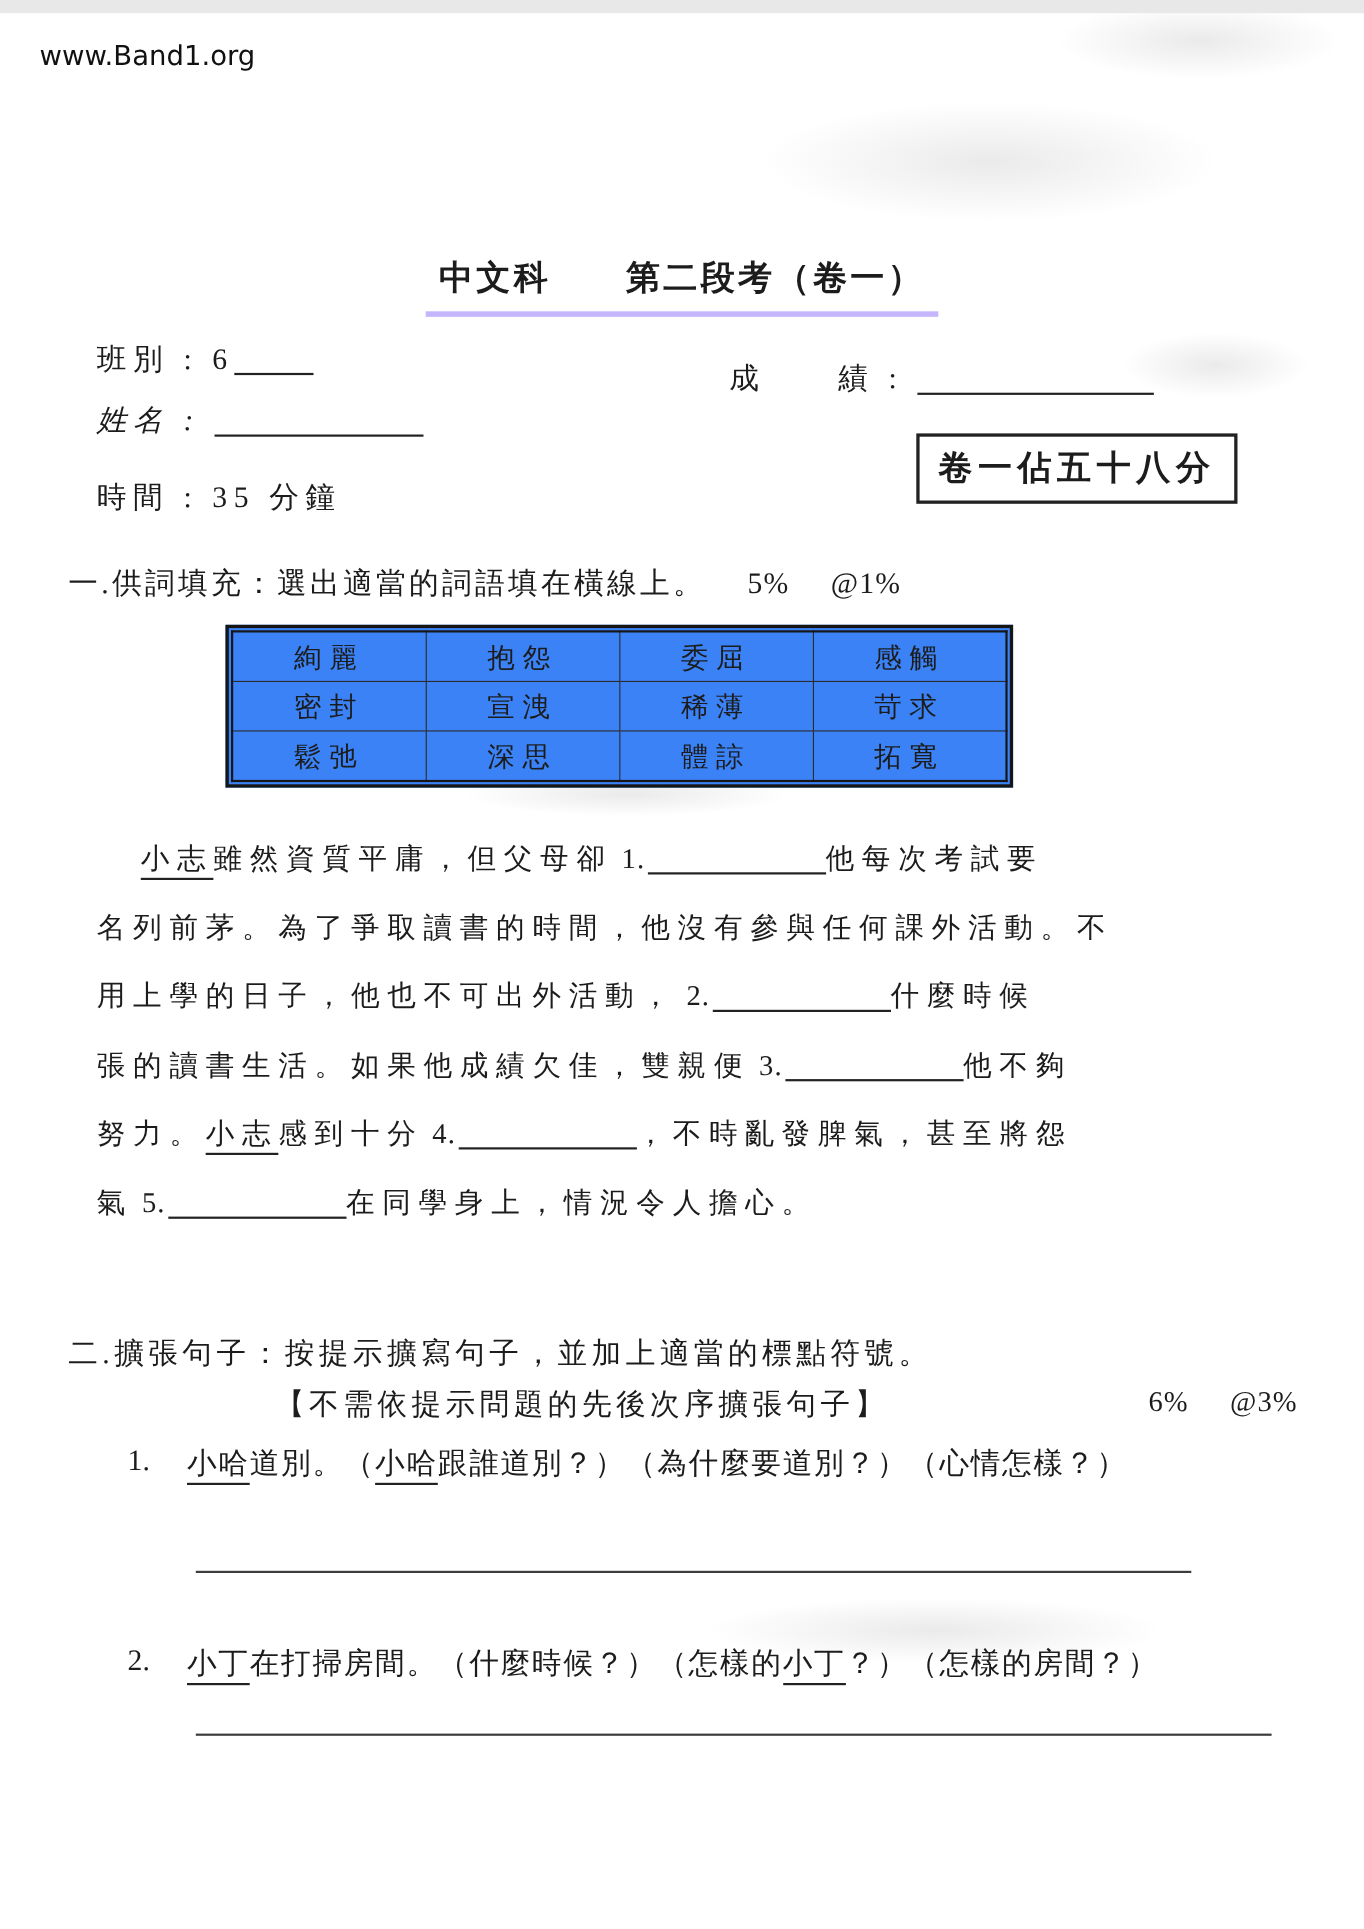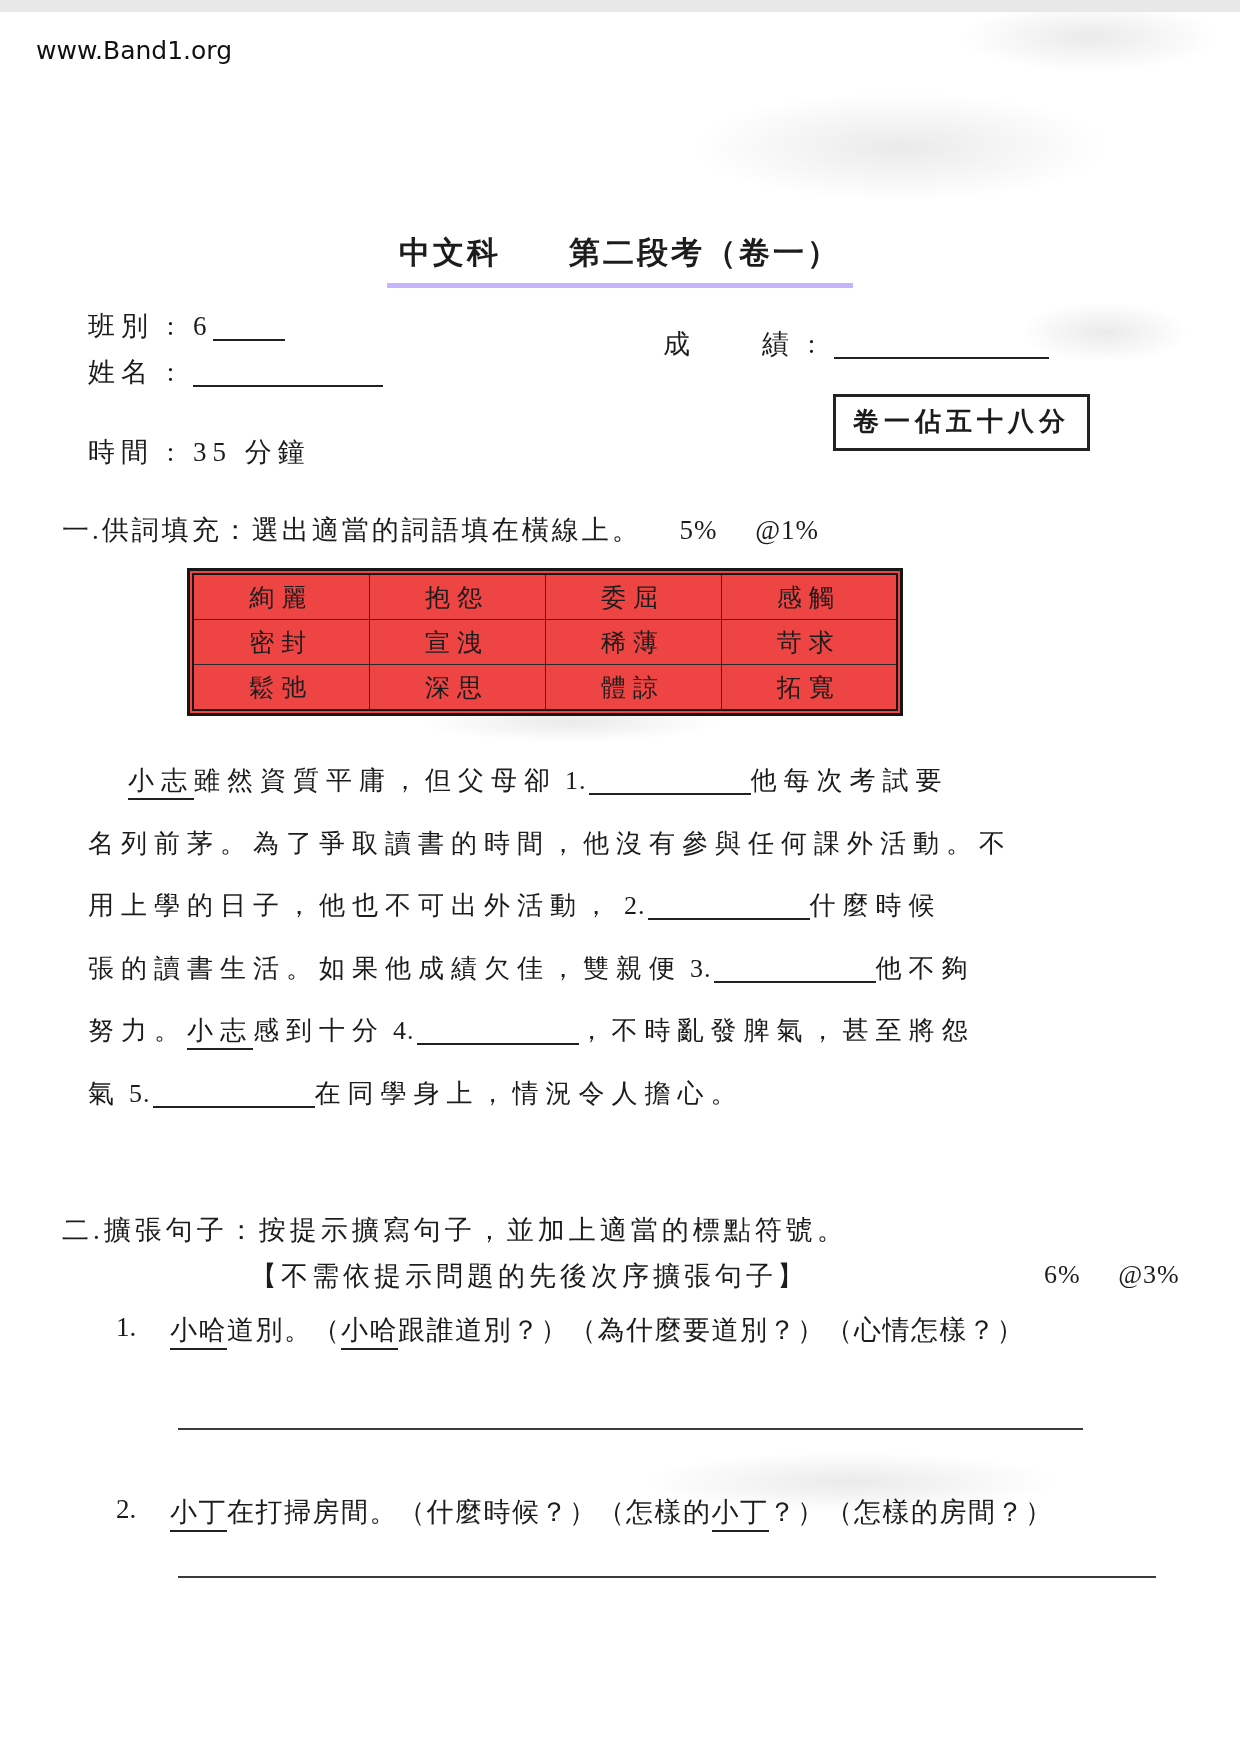--- a/index.html
+++ b/index.html
@@ -13,34 +13,34 @@
   .watermark { left:36px; top:24px; font-family:"DejaVu Sans","Liberation Sans",sans-serif; font-size:25px; color:#111; }
 
   .title-wrap { top:220px; left:0; width:100%; text-align:center; }
   .title {
     display:inline-block; font-size:31px; font-weight:bold; letter-spacing:3px;
     border-bottom:5px solid #c4b5fd; padding:0 12px 9px 12px;
   }
 
   .hline { font-size:27px; letter-spacing:6px; }
   .row-class { top:296px; left:88px; }
-  .row-name  { top:342px; left:88px; }
+  .row-name  { top:352px; left:88px;font-style:italic; }
   .row-time  { top:422px; left:88px; }
   .row-score { top:314px; left:663px; }
 
   .paper-note {
     top:382px; left:833px; border:3px solid #222; padding:7px 17px 9px 17px;
-    font-size:26px; font-weight:bold; letter-spacing:5px; background:#fff;
+    font-size:31px; font-weight:bold; letter-spacing:5px; background:#fff;
   }
 
   .sec-heading { font-size:27px; letter-spacing:3px; }
   .sec1-heading { top:500px; left:62px; }
   .marks { display:inline-block; margin-left:28px; letter-spacing:1px; }
 
-  .wordbank-outer { top:556px; left:187px; width:706px; border:3px solid #161616; padding:2px; background:#ef4444; }
+  .wordbank-outer { top:556px; left:205px; width:706px; border:3px solid #161616; padding:2px; background:#3b82f6; }
   .wordbank { width:100%; border-collapse:collapse; table-layout:fixed; border:2px solid #161616; }
   .wordbank td {
     border:1.5px solid #2b2b2b; height:44px; text-align:center;
     font-size:25px; letter-spacing:7px; padding:0;
   }
 
   .passage { top:738px; left:0; width:1240px; }
   .pline { height:62.5px; line-height:62.5px; padding-left:88px; font-size:26px; letter-spacing:7px; white-space:nowrap; }
   .pline.indent { padding-left:128px; }
 

